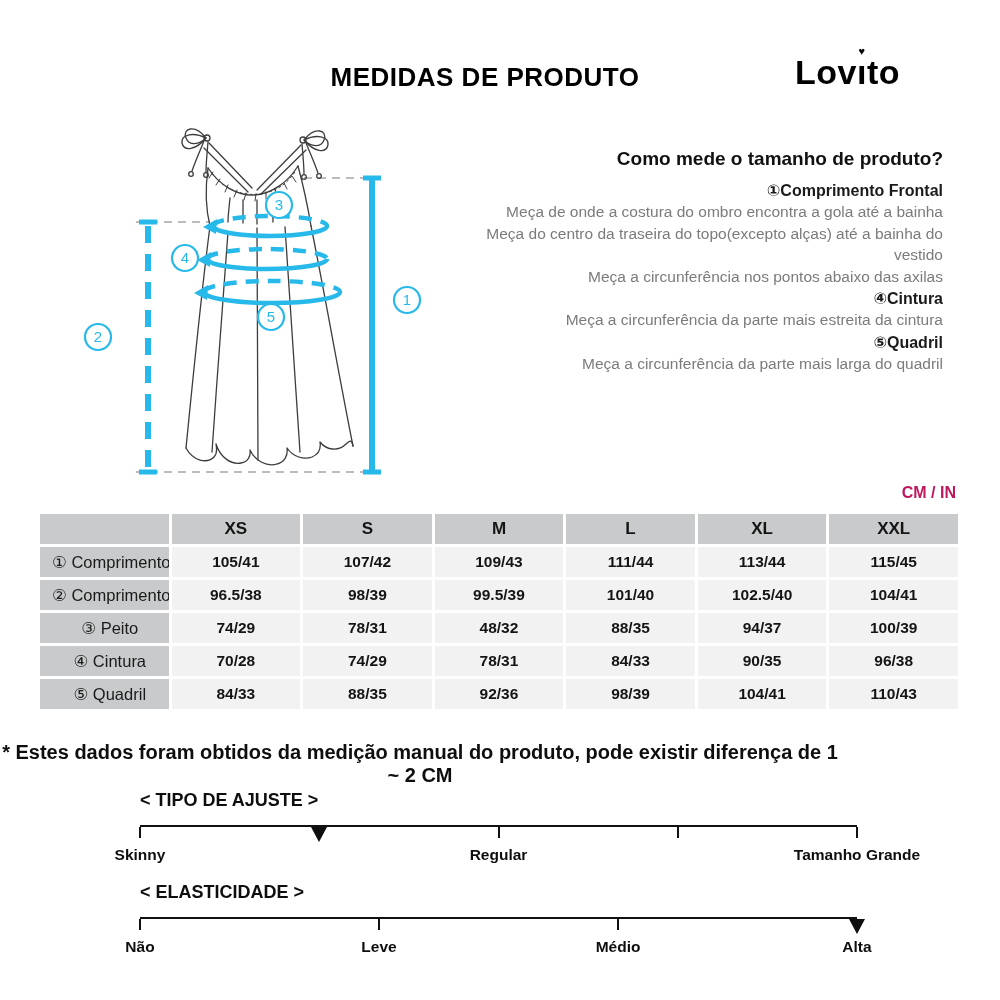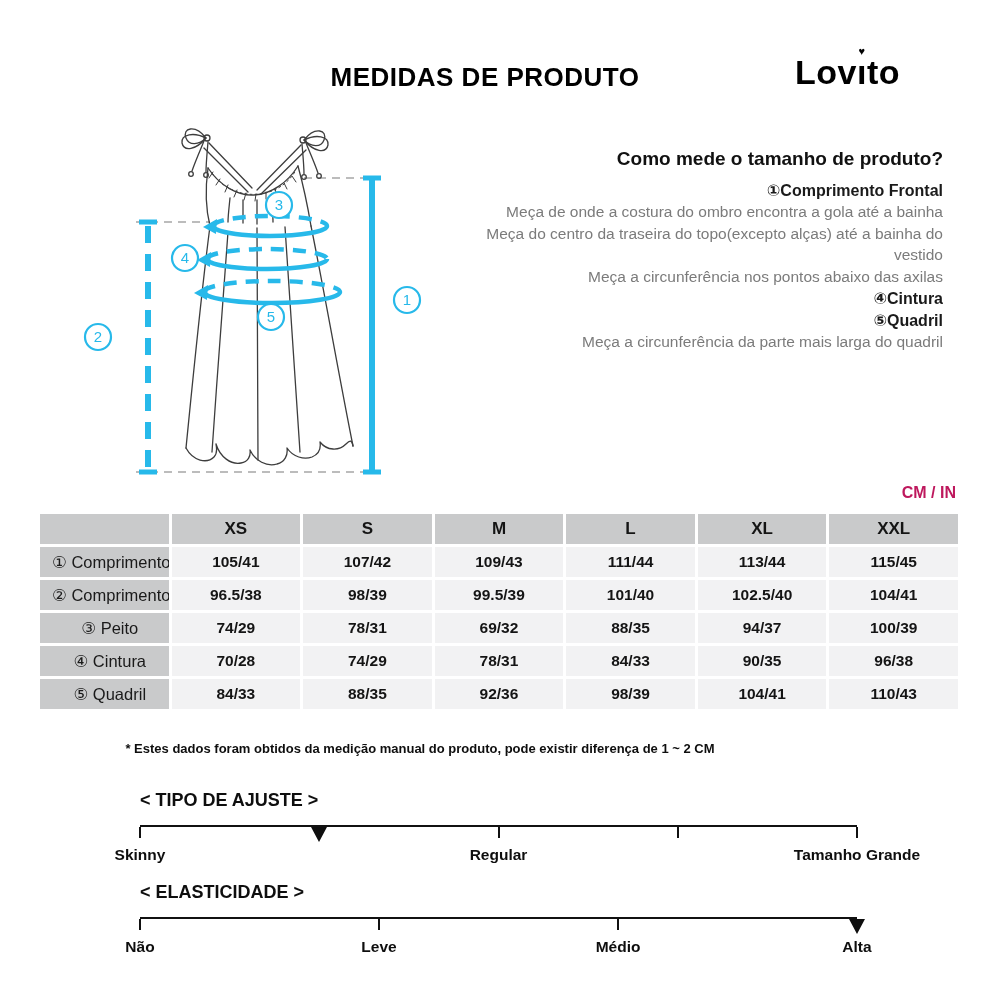--- a/index.html
+++ b/index.html
@@ -36,21 +36,21 @@
     position:absolute;left:37px;top:511px;width:924px;
     border-collapse:separate;border-spacing:3px;table-layout:fixed;
   }
   table.sizes td{height:28px;text-align:center;vertical-align:middle;overflow:hidden;white-space:nowrap;}
   td.hcell{background:#c9cacb;font-weight:bold;font-size:17px;color:#141414;margin-top:48px;}
   td.lcell{background:#c9cacb;text-align:left;padding-left:12px;font-size:16.5px;color:#1a1a1a;width:234px;}
   td.vcell{background:#f2f2f3;font-weight:bold;font-size:15.5px;color:#141414;}
   
   .footnote{
     position:absolute;top:741px;left:0;width:840px;text-align:center;
-    font-size:13px;font-weight:bold;color:#0e0e0e;
+    font-size:20px;font-weight:bold;color:#0e0e0e;
   }
   
   .scale{position:absolute;left:140px;width:717px;}
   .scale-1{top:790px;}
   .scale-2{top:882px;}
   .scale-title{text-align:left;font-size:18px;font-weight:bold;color:#0e0e0e;height:22px;}
   .scale-line{position:relative;margin-top:13px;height:14px;border-top:2.5px solid #111;}
   .tick{position:absolute;top:0;width:2px;height:11px;background:#111;transform:translateX(-50%);}
   .scale-marker{
     position:absolute;top:0;transform:translateX(-50%);
@@ -171,20 +171,21 @@
   <h2>Como mede o tamanho de produto?</h2>
 
   <div class="g-title"><span>①</span><span>Comprimento Frontal</span></div>
   <div class="g-desc">Meça de onde a costura do ombro encontra a gola até a bainha</div>
 
   <div class="g-desc">Meça do centro da traseira do topo(excepto alças) até a bainha do vestido</div>
 
   <div class="g-desc">Meça a circunferência nos pontos abaixo das axilas</div>
 
   <div class="g-title"><span>④</span><span>Cintura</span></div>
+  <div class="g-desc">Meça a circunferência da parte mais estreita da cintura</div>
 
   <div class="g-title"><span>⑤</span><span>Quadril</span></div>
   <div class="g-desc">Meça a circunferência da parte mais larga do quadril</div>
 </div>
 
 <div class="units">CM / IN</div>
 
 <table class="sizes">
   <tbody>
       <tr>
@@ -211,21 +212,21 @@
     <td class="vcell">98/39</td>
     <td class="vcell">99.5/39</td>
     <td class="vcell">101/40</td>
     <td class="vcell">102.5/40</td>
     <td class="vcell">104/41</td>
   </tr>
   <tr>
     <td class="lcell">③ Peito</td>
     <td class="vcell">74/29</td>
     <td class="vcell">78/31</td>
-    <td class="vcell">69/32</td>
+    <td class="vcell">48/32</td>
     <td class="vcell">88/35</td>
     <td class="vcell">94/37</td>
     <td class="vcell">100/39</td>
   </tr>
   <tr>
     <td class="lcell">④ Cintura</td>
     <td class="vcell">70/28</td>
     <td class="vcell">74/29</td>
     <td class="vcell">78/31</td>
     <td class="vcell">84/33</td>

